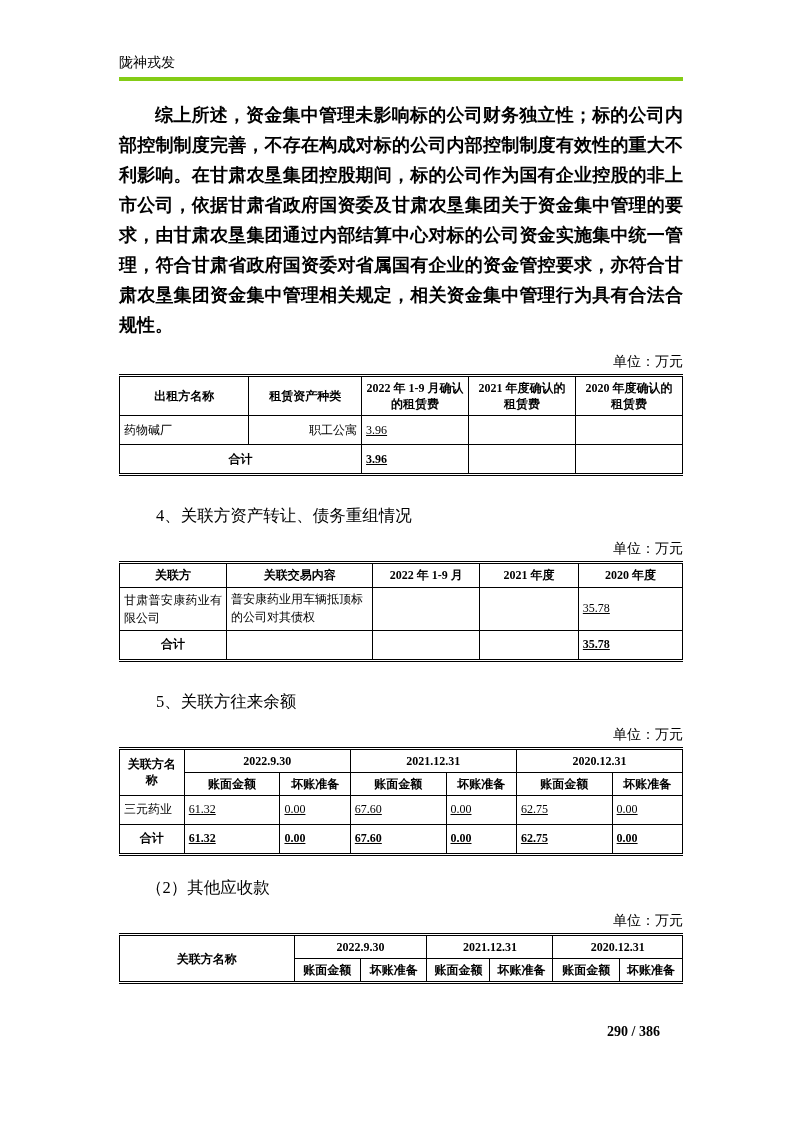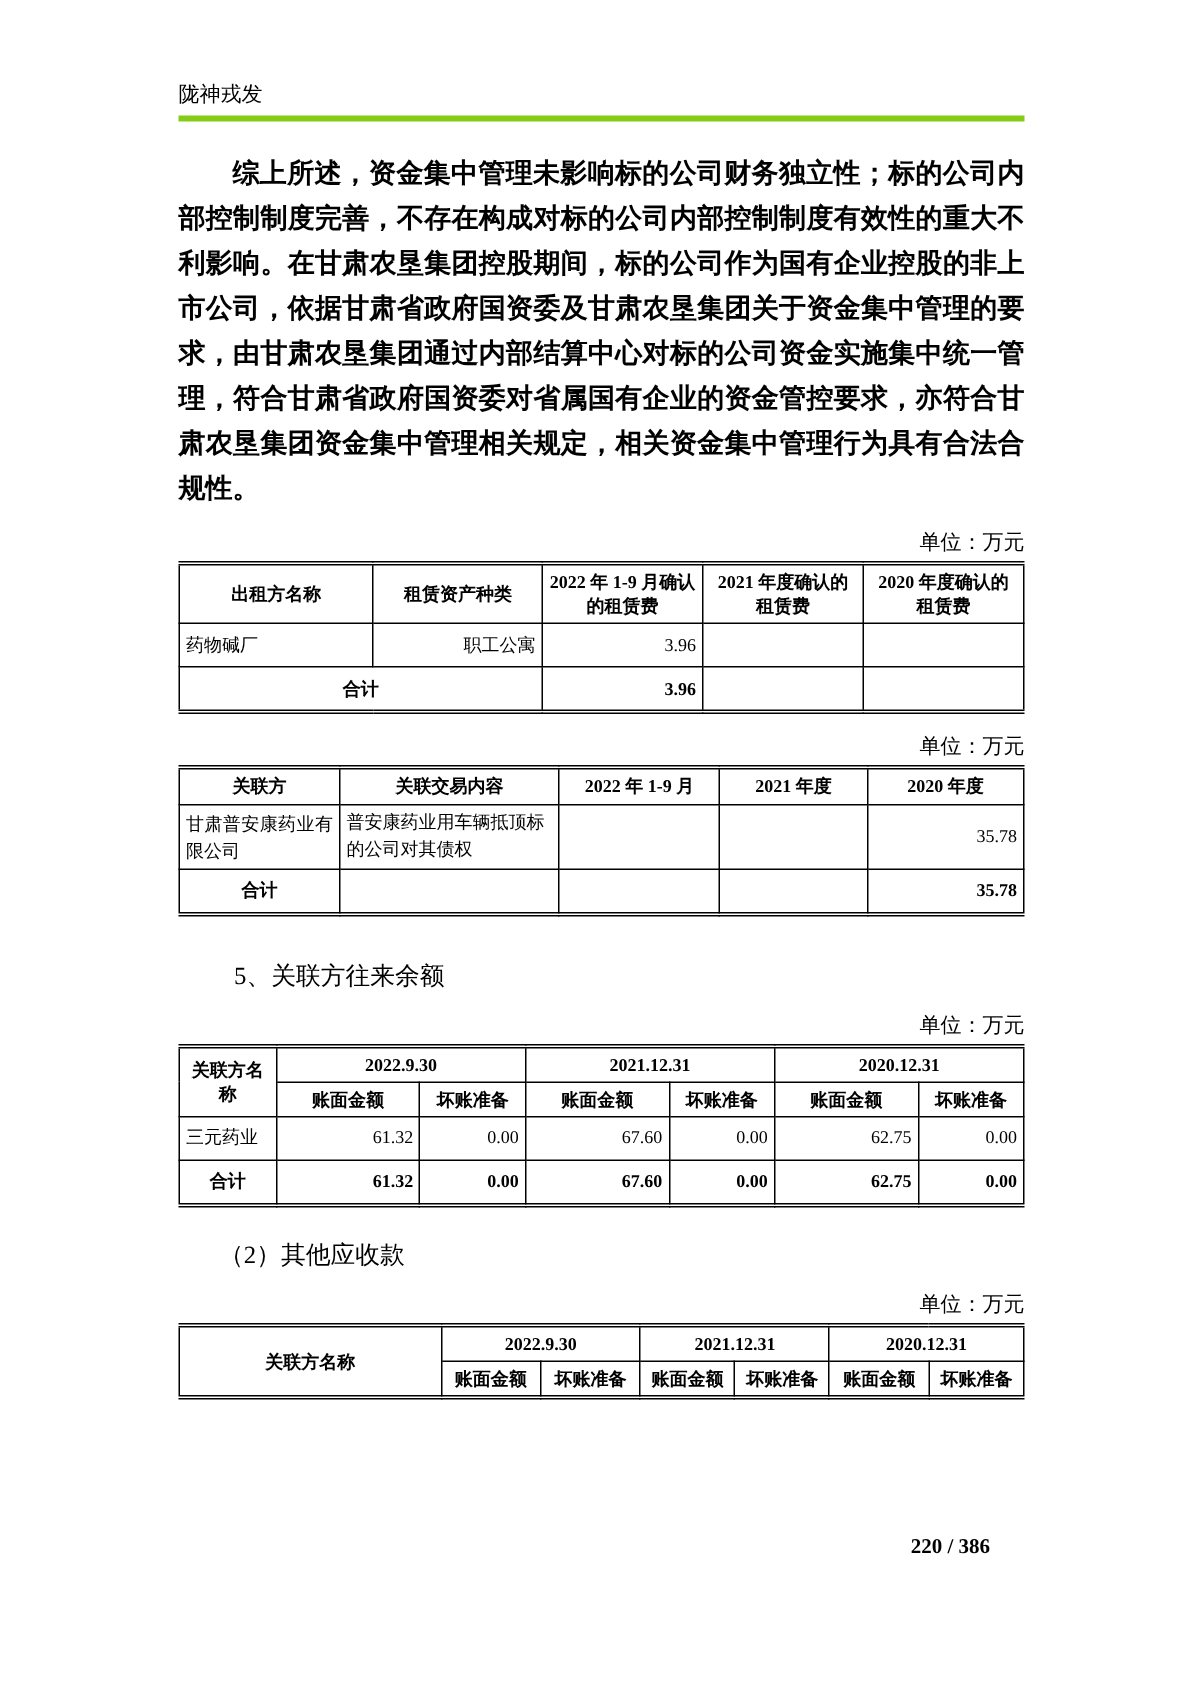--- a/index.html
+++ b/index.html
@@ -68,21 +68,21 @@
     vertical-align:middle;
     overflow:hidden;
   }
   table.doc-table th{
     font-weight:bold;
     text-align:center;
     line-height:1.35;
   }
   td.name{text-align:left;padding-left:6px;line-height:1.45;}
   td.center{text-align:right;}
-  td.num{text-align:right;padding-right:7px;}
+  td.num{padding-right:7px;text-decoration:underline;}
   tr.total td{font-weight:bold;}
   tr.total td.center{text-align:center;}
   tr.tall td{height:36px;}
   tr.data td{height:22px;}
   td.justify{
     text-align:justify;
     text-justify:inter-character;
     line-height:1.5;
   }
   
@@ -132,20 +132,21 @@
     </tr>
     <tr class="total data">
       <td class="center" colspan="2">合计</td>
       <td class="num">3.96</td>
       <td class="num"></td>
       <td class="num"></td>
     </tr>
   </tbody>
     </table>
 
+  <div class="sec-heading">4、关联方资产转让、债务重组情况</div>
   <div class="unit-label">单位：万元</div>
 
   <table class="doc-table">
     <colgroup>
       <col style="width:19%">
         <col style="width:26%">
         <col style="width:19%">
         <col style="width:17.5%">
         <col style="width:18.5%">
     </colgroup>
@@ -250,13 +251,13 @@
       <th>坏账准备</th>
       <th>账面金额</th>
       <th>坏账准备</th>
     </tr>
 
   </tbody>
     </table>
 
 </div>
 
-<div class="page-footer">220 / 386</div>
+<div class="page-footer">290 / 386</div>
 
 </body></html>

